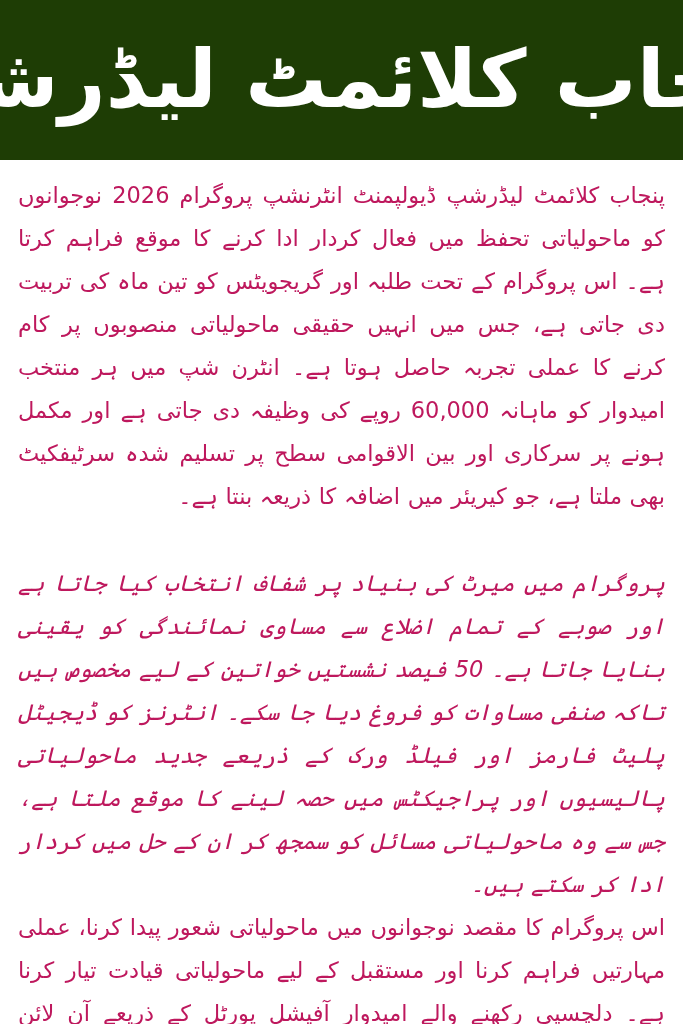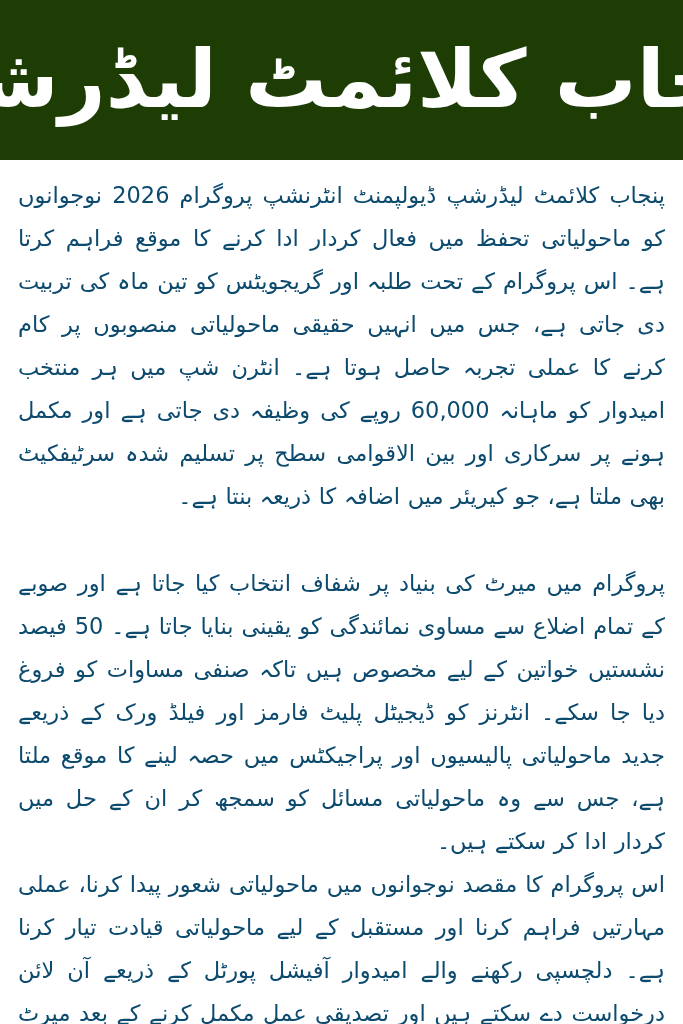--- a/index.html
+++ b/index.html
@@ -68,29 +68,30 @@
 
   .para {
     font-family: "DejaVu Sans", "Liberation Sans", sans-serif;
     font-size: 22.5px;
     line-height: 43px;
     margin: 0 0 0 0;
     text-align: justify;
     text-align-last: right;
     direction: rtl;
     word-spacing: 0.5px;
-    color: #0c4a6e;
+    color: #be185d;
   }
 
   .para.gap-after {
     margin-bottom: 44px;
   }
 
   .para.tight {
     margin-bottom: 0;
+    font-style: italic;
   }
 
   .para.last {
     text-align: justify;
     text-align-last: center;
   }
 </style>
 </head>
 <body>
 

